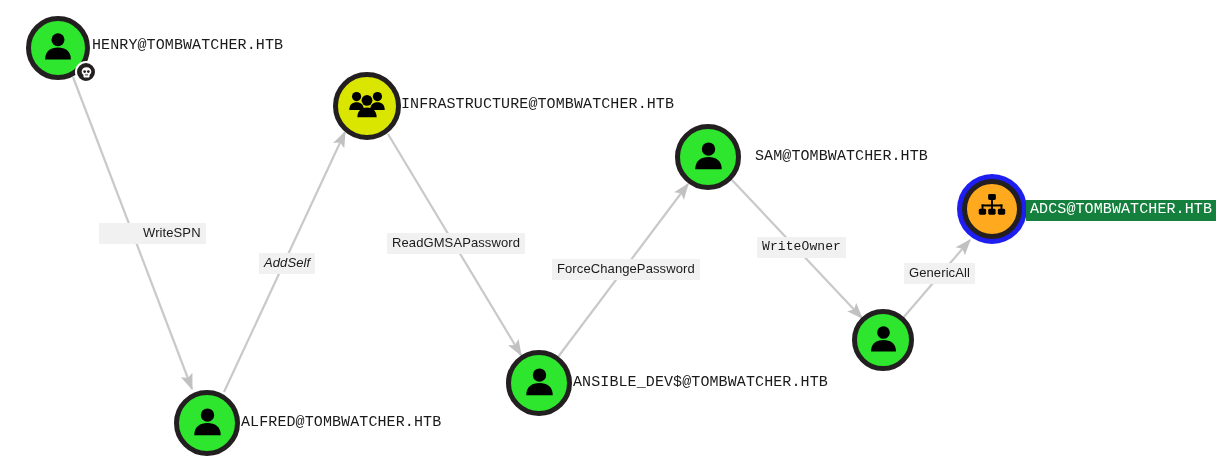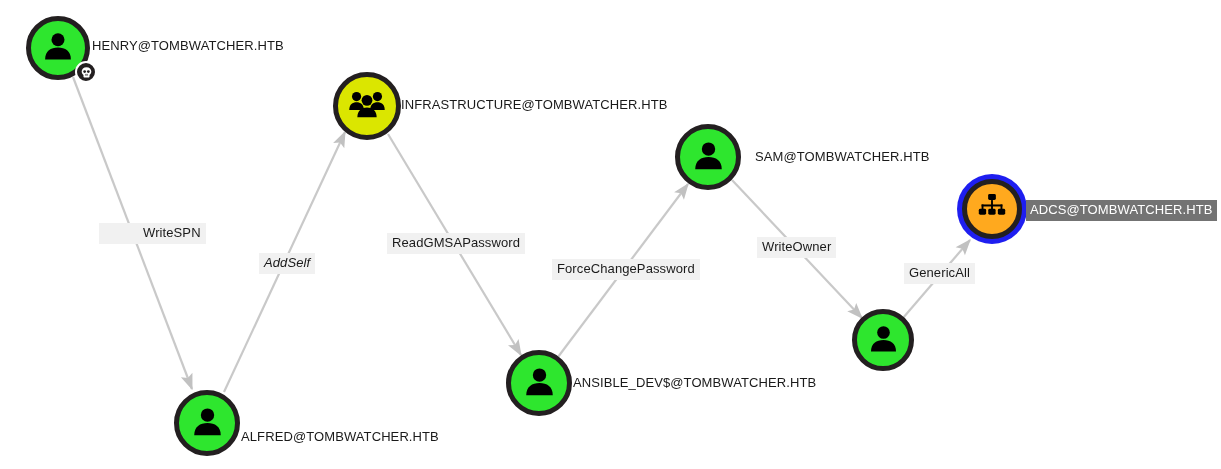--- a/index.html
+++ b/index.html
@@ -43,28 +43,29 @@
   .node-adcs {
     background: #ffa91e;
     border: 5px solid #231f20;
     box-shadow: 0 0 0 5px #1e1ef0;
   }
   .node-icon {
     display: block;
   }
   .node-label {
     position: absolute;
-    font-size: 13px;
+    font-size: 15px;
     line-height: 16px;
     color: #1a1a1a;
     white-space: nowrap;
     letter-spacing: 0.1px;
+    font-family: Liberation Mono, monospace;
   }
   .node-label.selected {
-    background: #737373;
+    background: #15803d;
     color: #ffffff;
     padding: 2px 4px 3px 4px;
   }
   .owned-badge {
     position: absolute;
     width: 22px;
     height: 22px;
     border-radius: 50%;
     background: #231f20;
     border: 2.5px solid #ffffff;
@@ -185,22 +186,22 @@
   <div class="node-label" style="left:573px; top:375px;">ANSIBLE_DEV$@TOMBWATCHER.HTB</div>
 
   <div class="node node-user" style="left:174px; top:390px; width:66px; height:66px;">
     <span class="node-icon">
       <svg width="35" height="35" viewBox="0 0 24 24">
         <circle cx="12" cy="7.6" r="4.6" fill="#000000"></circle>
         <path d="M2.9 21.5 C2.9 15.6 6.9 13.1 12 13.1 C17.1 13.1 21.1 15.6 21.1 21.5 Z" fill="#000000"></path>
       </svg>
     </span>
   </div>
-  <div class="node-label" style="left:241px; top:429px;text-align:center;">ALFRED@TOMBWATCHER.HTB</div>
+  <div class="node-label" style="left:241px; top:415px;text-align:center;">ALFRED@TOMBWATCHER.HTB</div>
 
   <div class="edge-label" style="left:99px; top:223px;padding-left:44px;">WriteSPN</div>
   <div class="edge-label" style="left:259px; top:253px;font-style:italic;">AddSelf</div>
   <div class="edge-label" style="left:552px; top:259px;">ForceChangePassword</div>
   <div class="edge-label" style="left:387px; top:233px;">ReadGMSAPassword</div>
-  <div class="edge-label" style="left:757px; top:237px;">WriteOwner</div>
+  <div class="edge-label" style="left:757px; top:237px;font-family:Liberation Mono, monospace;">WriteOwner</div>
   <div class="edge-label" style="left:904px; top:263px;">GenericAll</div>
 
 </div>
 
 </body></html>

